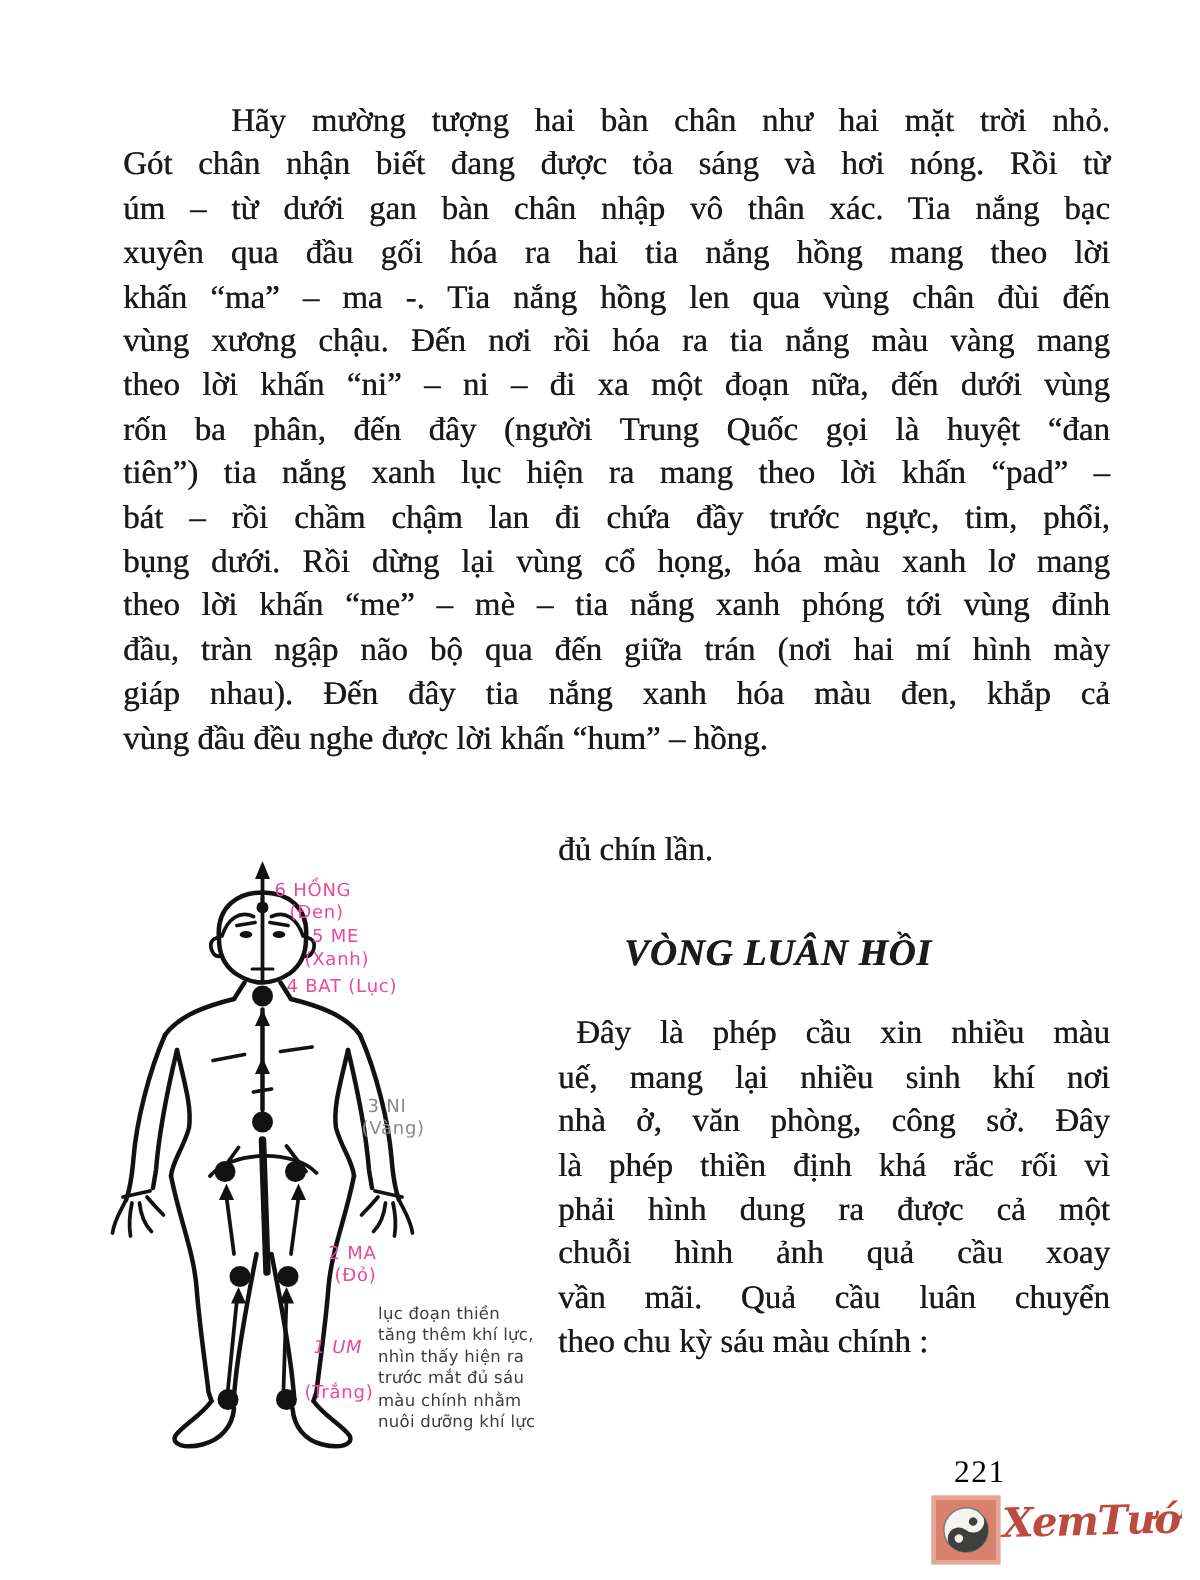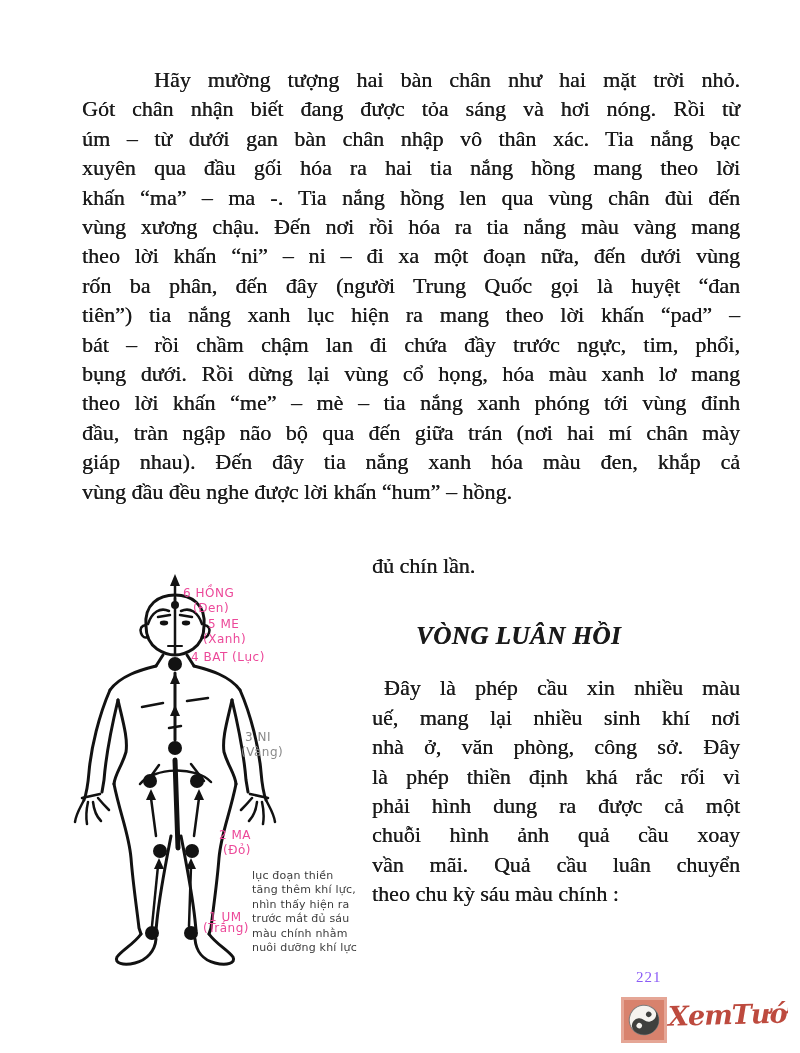--- a/index.html
+++ b/index.html
@@ -42,21 +42,21 @@
   .fig-label.faded { color:#8a8a8a; }
   .fig-caption {
     position:absolute; left:192px; top:299px; width:122px;
     font-family:"DejaVu Sans", sans-serif; font-size:11px; line-height:14.4px;
     color:#3c3c3c; letter-spacing:0.2px; filter:blur(0.3px);
   }
 
   
   .page-number {
     position:absolute; left:636px; top:969px;
-    font-size:15px; letter-spacing:1px; color:#8b5cf6;
+    font-size:21px; letter-spacing:1px; color:#000000;
   }
   .watermark-logo {
     position:absolute; left:621px; top:997px; width:46px; height:46px;
     background:#d8826d; box-shadow:inset 0 0 0 3px rgba(255,235,225,0.35);
     display:flex; align-items:center; justify-content:center;
   }
   .watermark-text {
     position:absolute; left:668px; top:998px;
     font-family:"DejaVu Serif", serif; font-style:italic; font-weight:bold;
     font-size:27px; color:#bd4a3e; letter-spacing:-1px; white-space:nowrap;
@@ -74,21 +74,21 @@
     <div class="pline">úm – từ dưới gan bàn chân nhập vô thân xác. Tia nắng bạc</div>
     <div class="pline">xuyên qua đầu gối hóa ra hai tia nắng hồng mang theo lời</div>
     <div class="pline">khấn “ma” – ma -. Tia nắng hồng len qua vùng chân đùi đến</div>
     <div class="pline">vùng xương chậu. Đến nơi rồi hóa ra tia nắng màu vàng mang</div>
     <div class="pline">theo lời khấn “ni” – ni – đi xa một đoạn nữa, đến dưới vùng</div>
     <div class="pline">rốn ba phân, đến đây (người Trung Quốc gọi là huyệt “đan</div>
     <div class="pline">tiên”) tia nắng xanh lục hiện ra mang theo lời khấn “pad” –</div>
     <div class="pline">bát – rồi chầm chậm lan đi chứa đầy trước ngực, tim, phổi,</div>
     <div class="pline">bụng dưới. Rồi dừng lại vùng cổ họng, hóa màu xanh lơ mang</div>
     <div class="pline">theo lời khấn “me” – mè – tia nắng xanh phóng tới vùng đỉnh</div>
-    <div class="pline">đầu, tràn ngập não bộ qua đến giữa trán (nơi hai mí chân mày</div>
+    <div class="pline">đầu, tràn ngập não bộ qua đến giữa trán (nơi hai mí hình mày</div>
     <div class="pline">giáp nhau). Đến đây tia nắng xanh hóa màu đen, khắp cả</div>
     <div class="pline end">vùng đầu đều nghe được lời khấn “hum” – hồng.</div>
   </div>
 
   <div class="figure-wrap">
     <svg width="320" height="400" viewBox="0 0 320 400">
       <g fill="none" stroke="#121212" stroke-width="3" stroke-linecap="round" stroke-linejoin="round">
 
         <line x1="115" y1="36" x2="115" y2="13" stroke-width="2.5"></line>
 
@@ -160,21 +160,21 @@
 
     <div class="fig-label" style="left:123px; top:16px;">6 HỒNG</div>
     <div class="fig-label" style="left:133px; top:31px;">(Đen)</div>
     <div class="fig-label" style="left:148px; top:47px;">5 ME</div>
     <div class="fig-label" style="left:143px; top:62px;">(Xanh)</div>
     <div class="fig-label" style="left:131px; top:80px;">4 BAT (Lục)</div>
     <div class="fig-label faded" style="left:185px; top:160px;">3 NI</div>
     <div class="fig-label faded" style="left:181px; top:175px;">(Vàng)</div>
     <div class="fig-label" style="left:159px; top:258px;">2 MA</div>
     <div class="fig-label" style="left:163px; top:273px;">(Đỏ)</div>
-    <div class="fig-label" style="left:149px; top:340px;">1 UM</div>
+    <div class="fig-label" style="left:149px; top:321px;font-style:italic;">1 UM</div>
     <div class="fig-label" style="left:143px; top:351px;">(Trắng)</div>
 
     <div class="fig-caption">
       <div>lục đoạn thiền</div>
       <div>tăng thêm khí lực,</div>
       <div>nhìn thấy hiện ra</div>
       <div>trước mắt đủ sáu</div>
       <div>màu chính nhằm</div>
       <div>nuôi dưỡng khí lực</div>
     </div>

